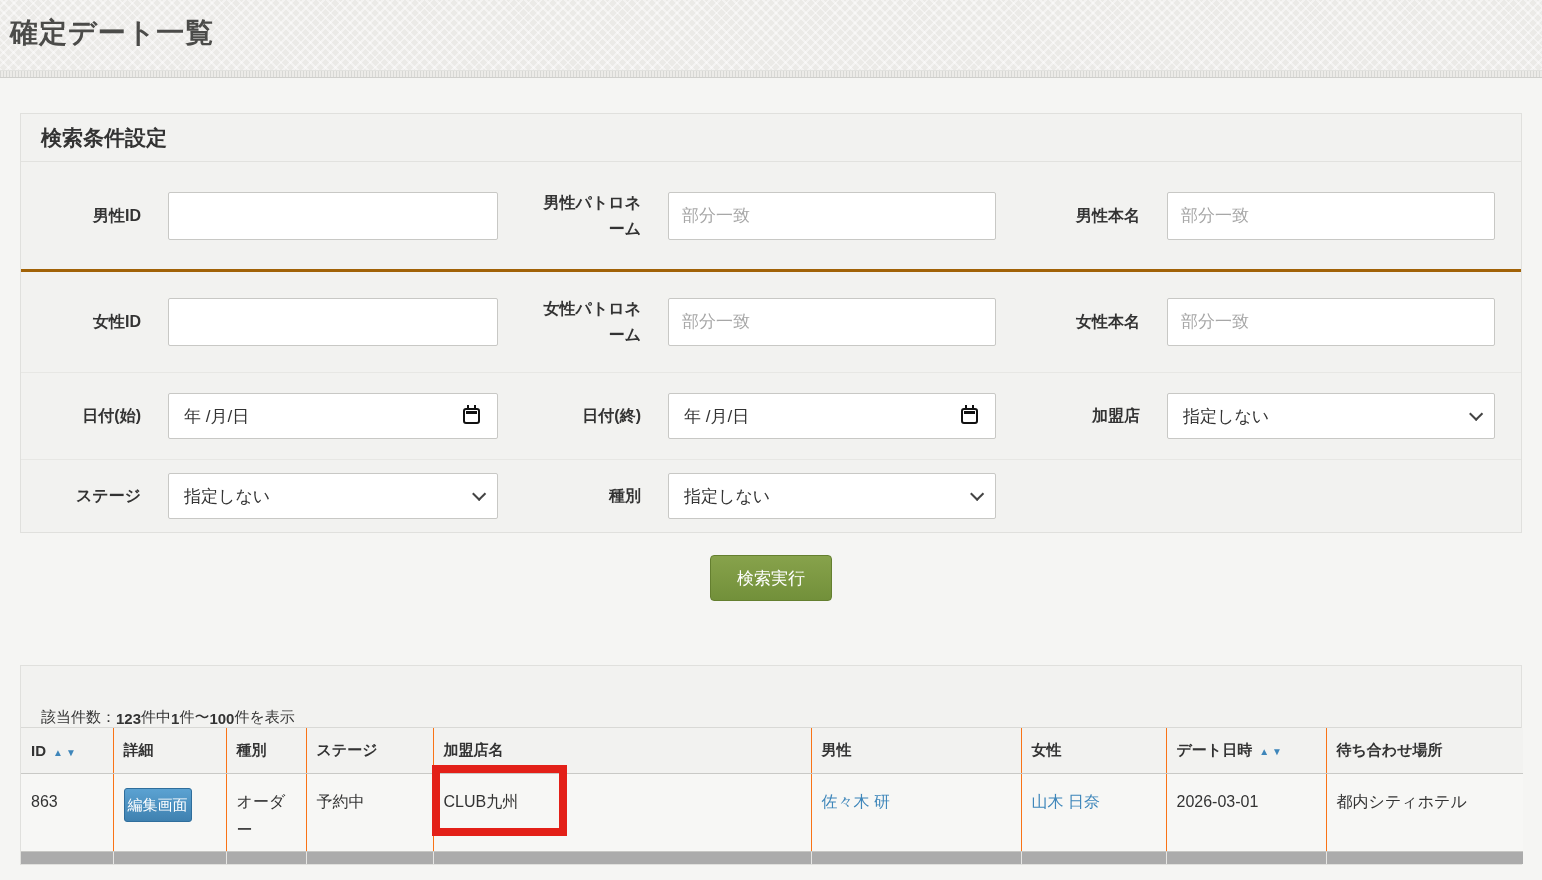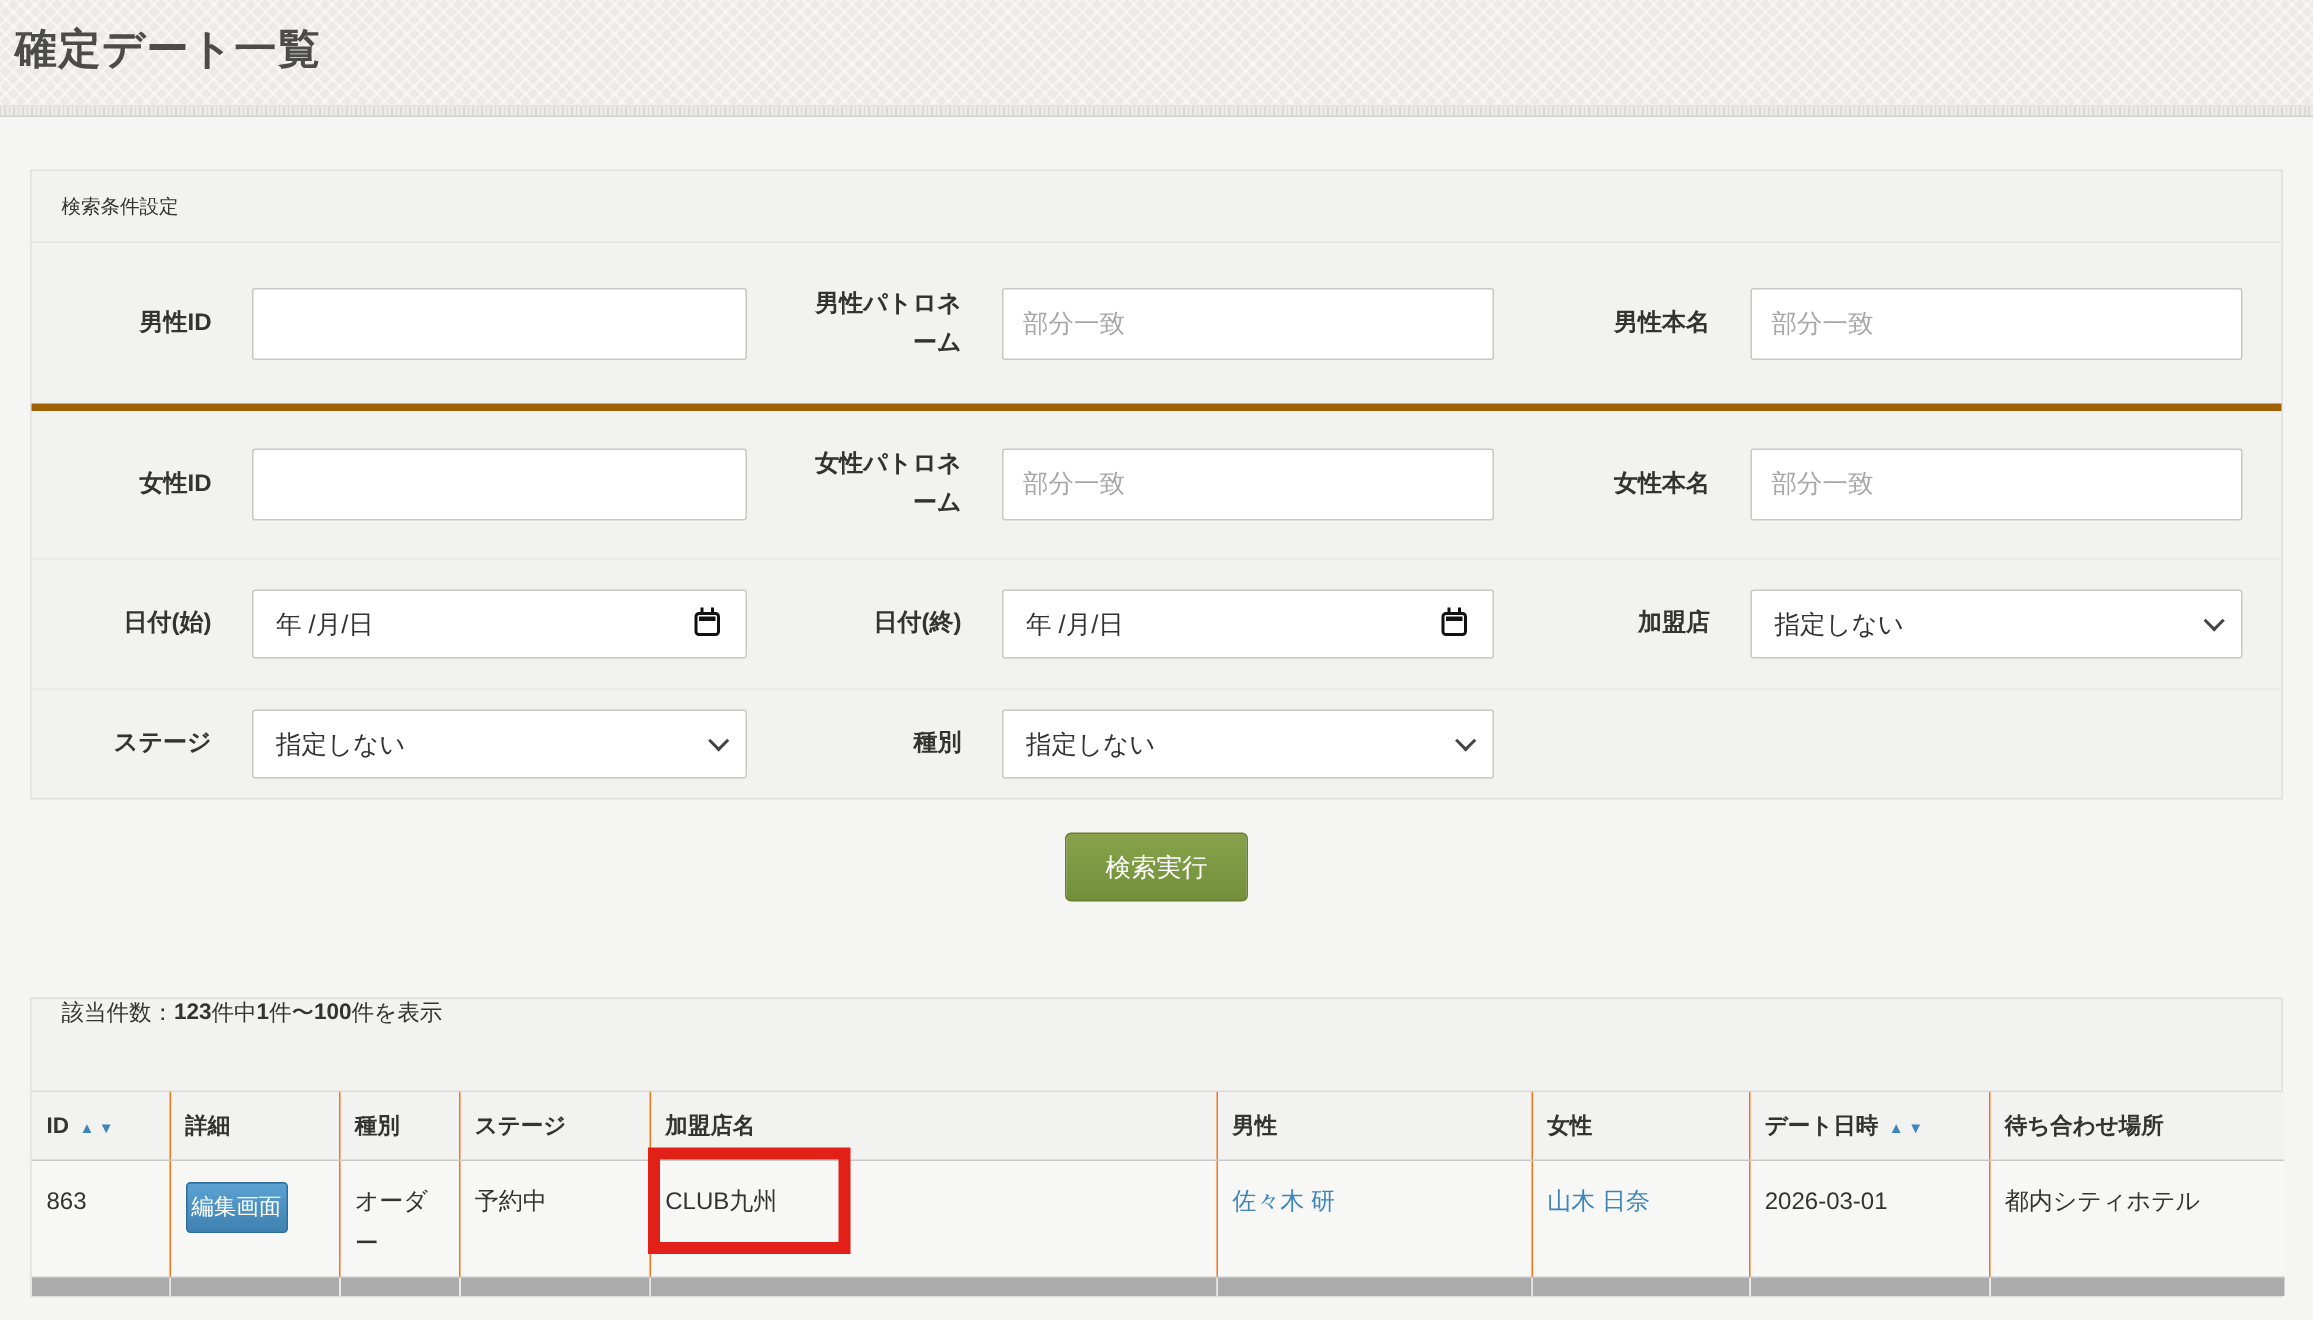--- a/index.html
+++ b/index.html
@@ -25,31 +25,31 @@
   .header-ridge{
     height:8px;
     border-top:1px solid #e2e2df;border-bottom:1px solid #cfcfcc;
     background:repeating-linear-gradient(90deg,#d8d8d5 0 1px,#ecebe8 1px 3px);
   }
   
   .panel{margin:0 20px;border:1px solid #e0e0dd;background:#f2f2f0}
   .search-panel{margin-top:35px}
   .panel-title{
     height:48px;line-height:48px;padding-left:20px;
-    font-size:13px;font-weight:normal;color:#333;
+    font-size:21px;font-weight:bold;color:#333;
     border-bottom:1px solid #e2e2df;
   }
   
   .form-row{
     display:grid;
     grid-template-columns:147px 330px 170px 328px 171px 328px;
     align-items:center;
   }
   .form-row.r1{height:107px}
-  .form-row.r2{height:103px;border-top:5px solid #a16207}
+  .form-row.r2{height:103px;border-top:3px solid #a16207}
   .form-row.r3{height:87px;border-top:1px solid #e7e7e4}
   .form-row.r4{height:73px;border-top:1px solid #e7e7e4}
   .f-label{
     text-align:right;padding-right:27px;
     font-size:16px;font-weight:bold;color:#333;line-height:26px;
   }
   .f-label .wrap{display:inline-block;max-width:104px}
   .text-input,.date-input,.select-box{
     width:100%;height:48px;background:#fff;
     border:1px solid #c8c8c5;border-radius:2px;
@@ -71,21 +71,21 @@
   
   .search-btn{
     display:block;margin:22px auto 0;width:122px;height:46px;
     background:linear-gradient(#87a24b,#72903a);
     border:1px solid #647f2f;border-radius:4px;
     color:#fff;font-size:17px;font-family:inherit;cursor:pointer;
   }
   
   .results-panel{margin-top:64px;position:relative}
   .count-bar{
-    height:62px;display:flex;align-items:flex-start;padding-left:20px;
+    height:62px;display:flex;align-items:flex-end;padding-left:20px;
     font-size:15px;color:#333;border-bottom:1px solid #d9d9d6;
   }
   .count-bar b{font-weight:bold}
   table{width:100%;border-collapse:collapse;table-layout:fixed}
   th,td{border-right:1px solid #f97316;text-align:left;overflow:hidden}
   th:last-child,td:last-child{border-right:none}
   th{
     height:45px;padding:0 10px;font-size:15px;font-weight:bold;color:#333;
     border-bottom:1px solid #c9c9c6;vertical-align:middle;background:#f2f2f0;
   }

